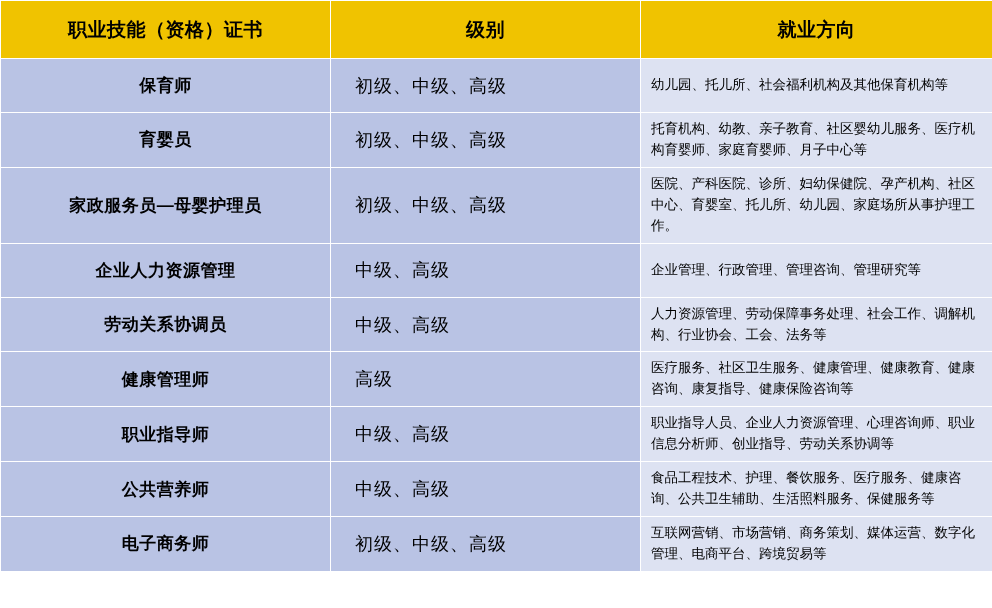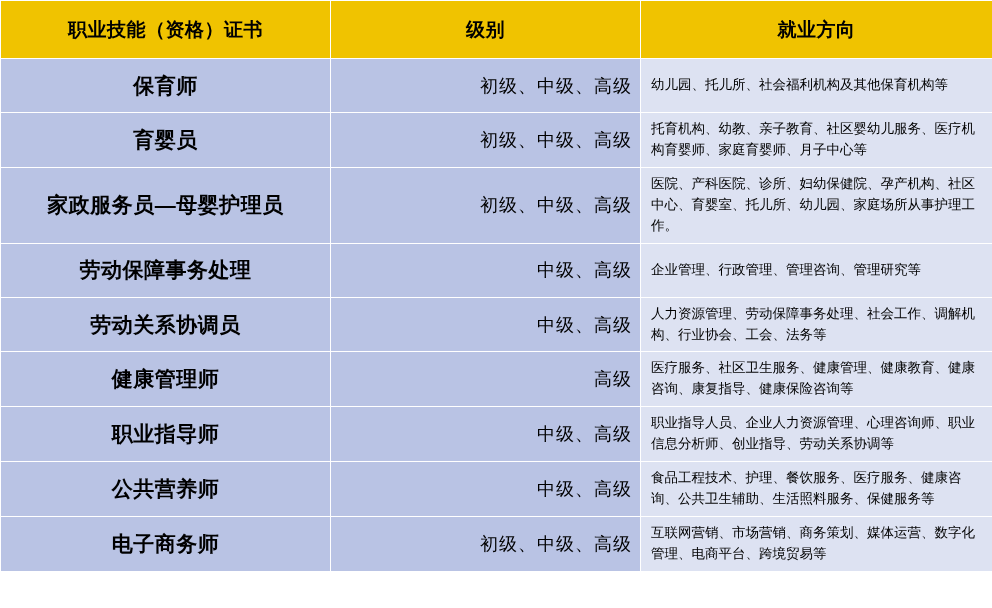--- a/index.html
+++ b/index.html
@@ -39,28 +39,28 @@
     letter-spacing: 0.5px;
   }
   tbody td {
     background: #b9c3e4;
     color: #000000;
     vertical-align: middle;
   }
   td.col-cert {
     text-align: center;
     font-weight: bold;
-    font-size: 21px;
+    font-size: 17px;
     padding: 6px 8px;
     letter-spacing: 0.5px;
   }
   td.col-level {
-    text-align: right;
+    text-align: left;
     font-size: 18px;
-    padding: 6px 8px;
+    padding: 6px 24px;
     letter-spacing: 1px;
   }
   td.col-direction {
     background: #dde2f2;
     text-align: left;
     font-size: 13.5px;
     line-height: 1.55;
     padding: 6px 10px;
     margin-left: 32px;
   }
@@ -92,21 +92,21 @@
       <td class="col-cert">育婴员</td>
       <td class="col-level">初级、中级、高级</td>
       <td class="col-direction">托育机构、幼教、亲子教育、社区婴幼儿服务、医疗机构育婴师、家庭育婴师、月子中心等</td>
     </tr>
     <tr>
       <td class="col-cert">家政服务员—母婴护理员</td>
       <td class="col-level">初级、中级、高级</td>
       <td class="col-direction">医院、产科医院、诊所、妇幼保健院、孕产机构、社区中心、育婴室、托儿所、幼儿园、家庭场所从事护理工作。</td>
     </tr>
     <tr>
-      <td class="col-cert">劳动保障事务处理</td>
+      <td class="col-cert">企业人力资源管理</td>
       <td class="col-level">中级、高级</td>
       <td class="col-direction">企业管理、行政管理、管理咨询、管理研究等</td>
     </tr>
     <tr>
       <td class="col-cert">劳动关系协调员</td>
       <td class="col-level">中级、高级</td>
       <td class="col-direction">人力资源管理、劳动保障事务处理、社会工作、调解机构、行业协会、工会、法务等</td>
     </tr>
     <tr>
       <td class="col-cert">健康管理师</td>

